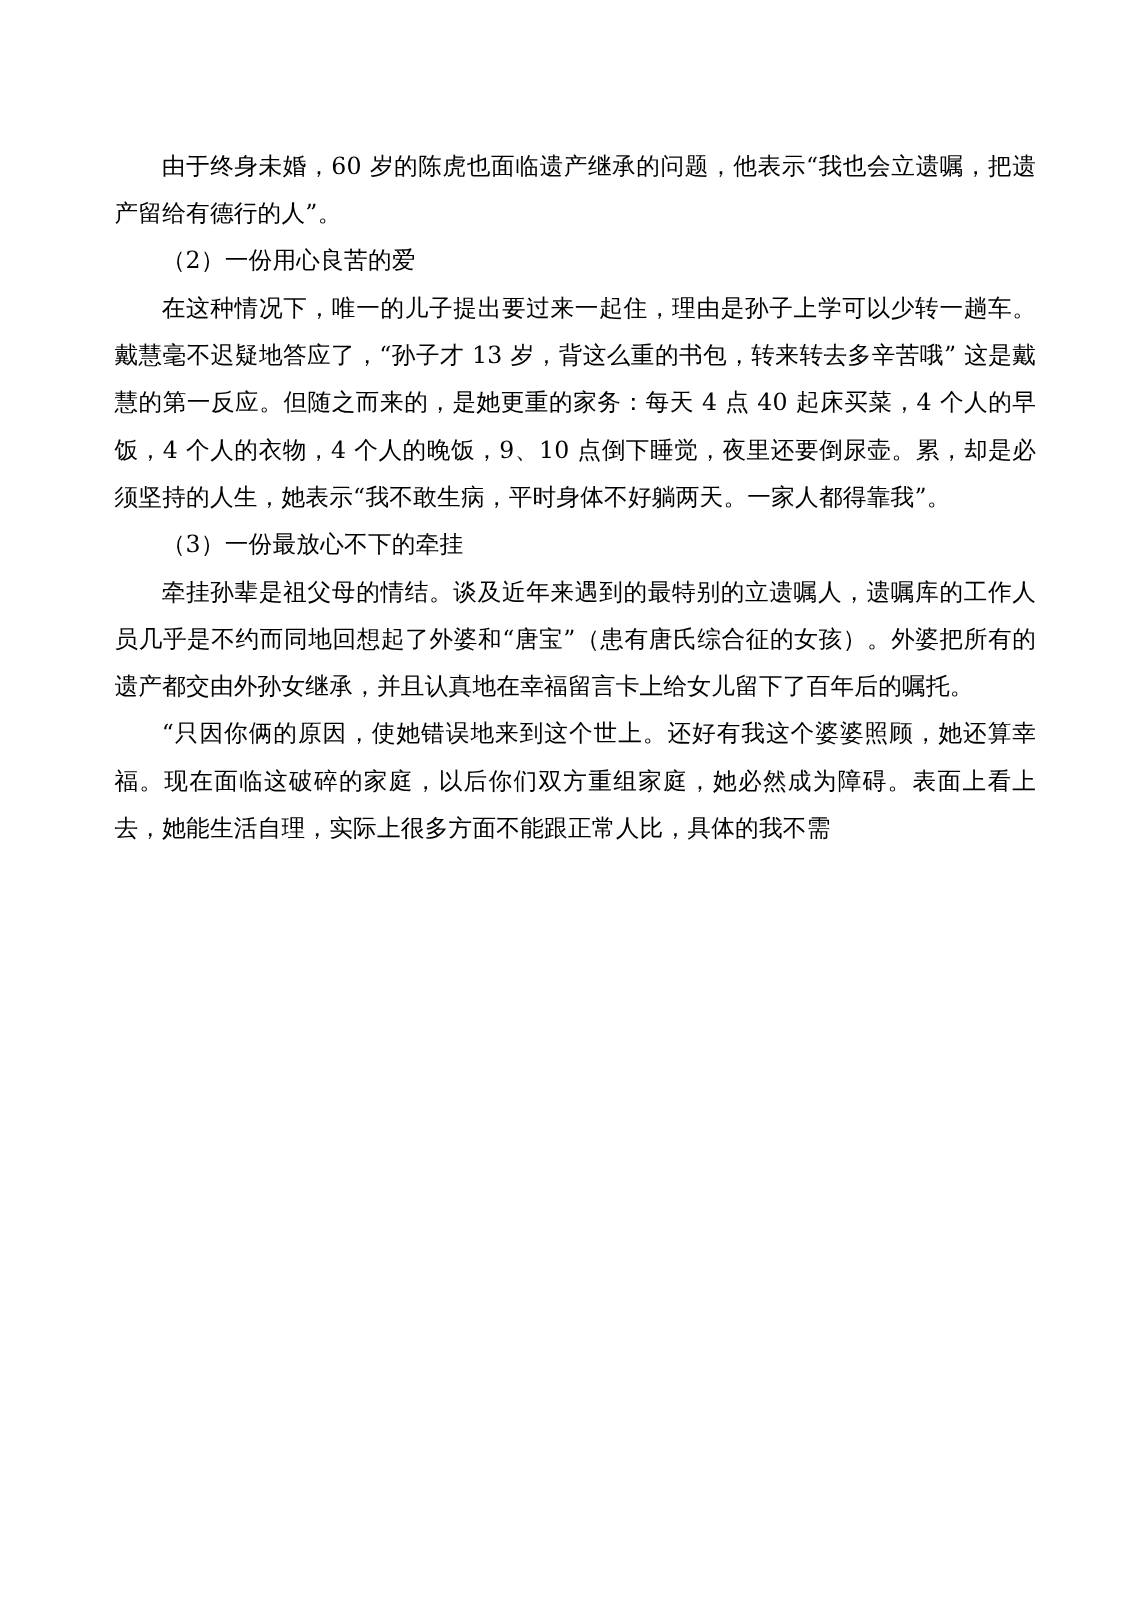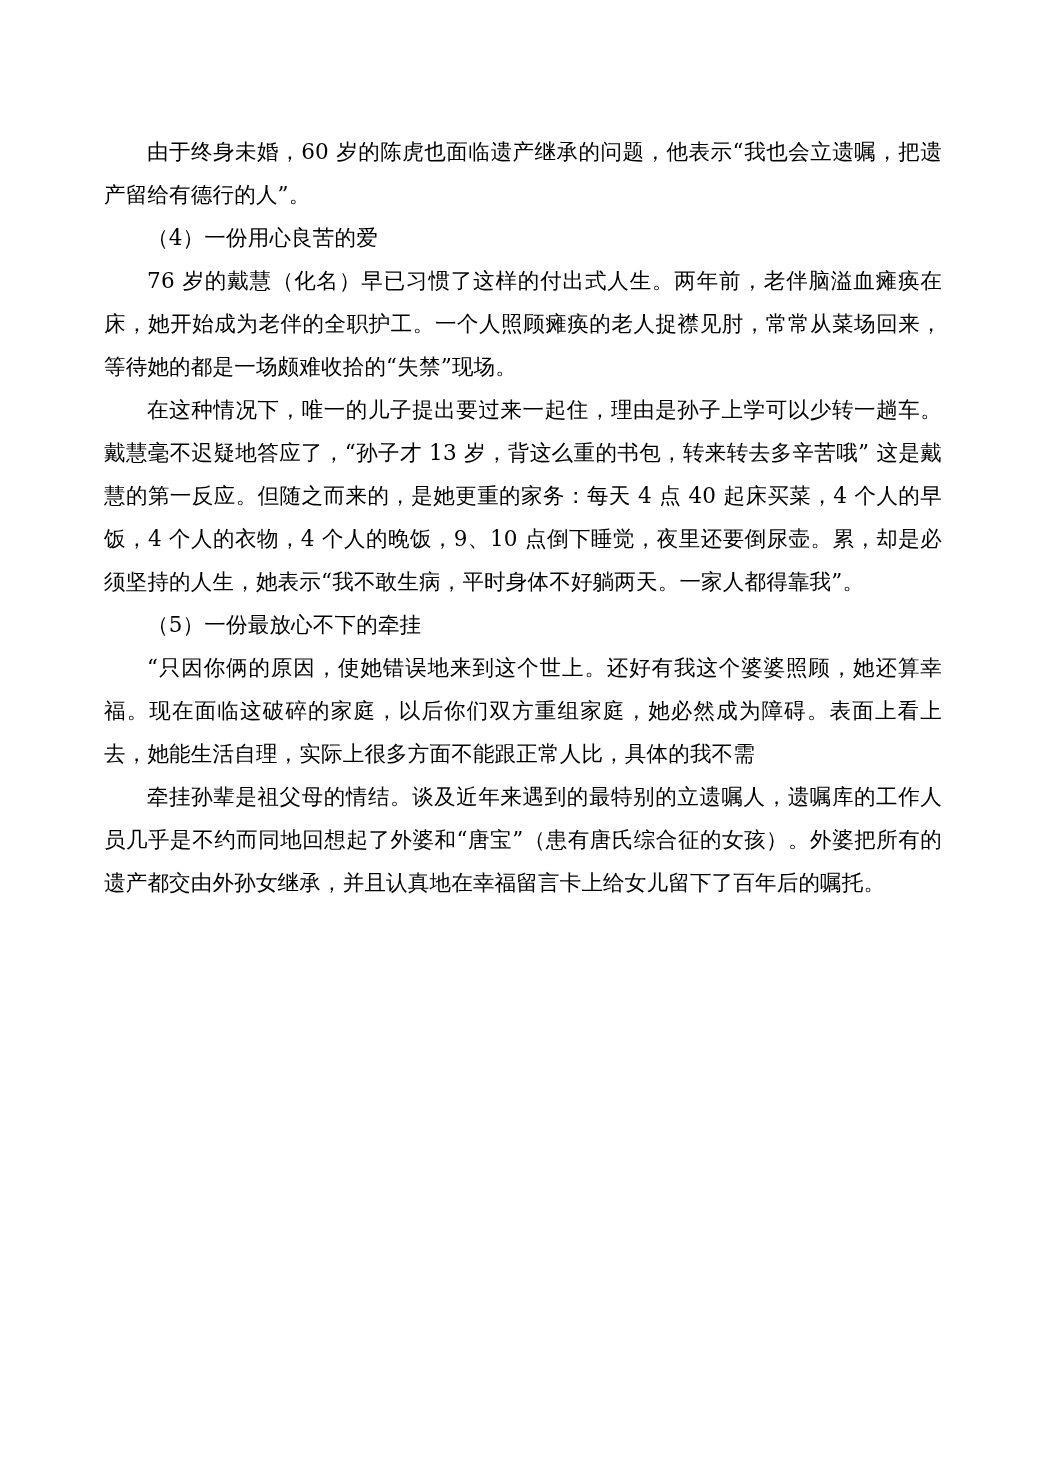--- a/index.html
+++ b/index.html
@@ -45,21 +45,20 @@
     font-family: "DejaVu Serif", "Liberation Serif", serif;
     color: #000000;
   }
 </style>
 </head>
 <body>
 
 <div class="page">
   <div class="content">
     <p class="para">由于终身未婚，60 岁的陈虎也面临遗产继承的问题，他表示“我也会立遗嘱，把遗产留给有德行的人”。</p>
-    <p class="para">（4）一份用心良苦的爱</p>
-    <p class="para">76 岁的戴慧（化名）早已习惯了这样的付出式人生。两年前，老伴脑溢血瘫痪在床，她开始成为老伴的全职护工。一个人照顾瘫痪的老人捉襟见肘，常常从菜场回来，等待她的都是一场颇难收拾的“失禁”现场。</p>
+    <p class="para">（2）一份用心良苦的爱</p>
     <p class="para">在这种情况下，唯一的儿子提出要过来一起住，理由是孙子上学可以少转一趟车。戴慧毫不迟疑地答应了，“孙子才 13 岁，背这么重的书包，转来转去多辛苦哦” 这是戴慧的第一反应。但随之而来的，是她更重的家务：每天 4 点 40 起床买菜，4 个人的早饭，4 个人的衣物，4 个人的晚饭，9、10 点倒下睡觉，夜里还要倒尿壶。累，却是必须坚持的人生，她表示“我不敢生病，平时身体不好躺两天。一家人都得靠我”。</p>
-    <p class="para">（5）一份最放心不下的牵挂</p>
+    <p class="para">（3）一份最放心不下的牵挂</p>
+    <p class="para">牵挂孙辈是祖父母的情结。谈及近年来遇到的最特别的立遗嘱人，遗嘱库的工作人员几乎是不约而同地回想起了外婆和“唐宝”（患有唐氏综合征的女孩）。外婆把所有的遗产都交由外孙女继承，并且认真地在幸福留言卡上给女儿留下了百年后的嘱托。</p>
     <p class="para">“只因你俩的原因，使她错误地来到这个世上。还好有我这个婆婆照顾，她还算幸福。现在面临这破碎的家庭，以后你们双方重组家庭，她必然成为障碍。表面上看上去，她能生活自理，实际上很多方面不能跟正常人比，具体的我不需</p>
-    <p class="para">牵挂孙辈是祖父母的情结。谈及近年来遇到的最特别的立遗嘱人，遗嘱库的工作人员几乎是不约而同地回想起了外婆和“唐宝”（患有唐氏综合征的女孩）。外婆把所有的遗产都交由外孙女继承，并且认真地在幸福留言卡上给女儿留下了百年后的嘱托。</p>
   </div>
   <div class="footer">53</div>
 </div>
 
 </body></html>

